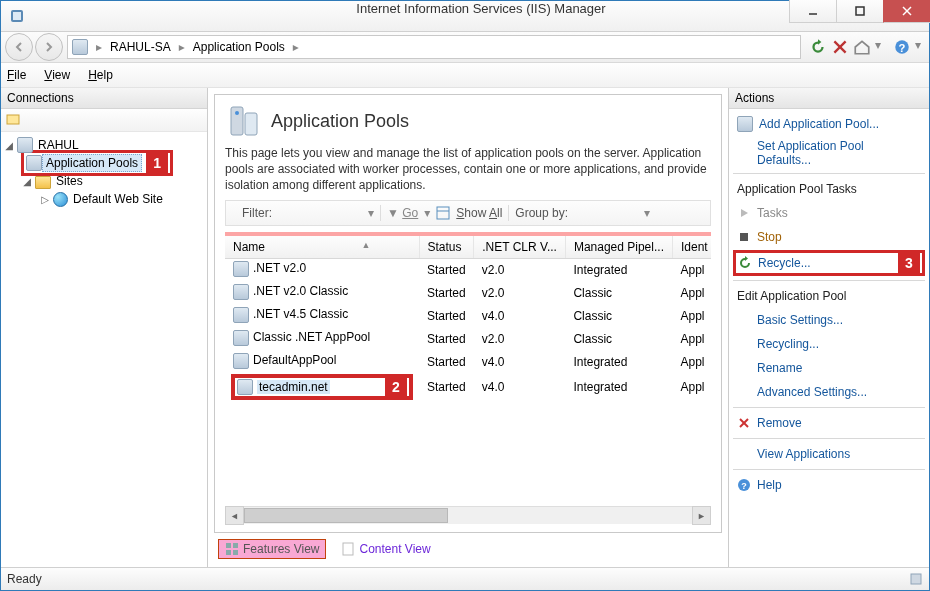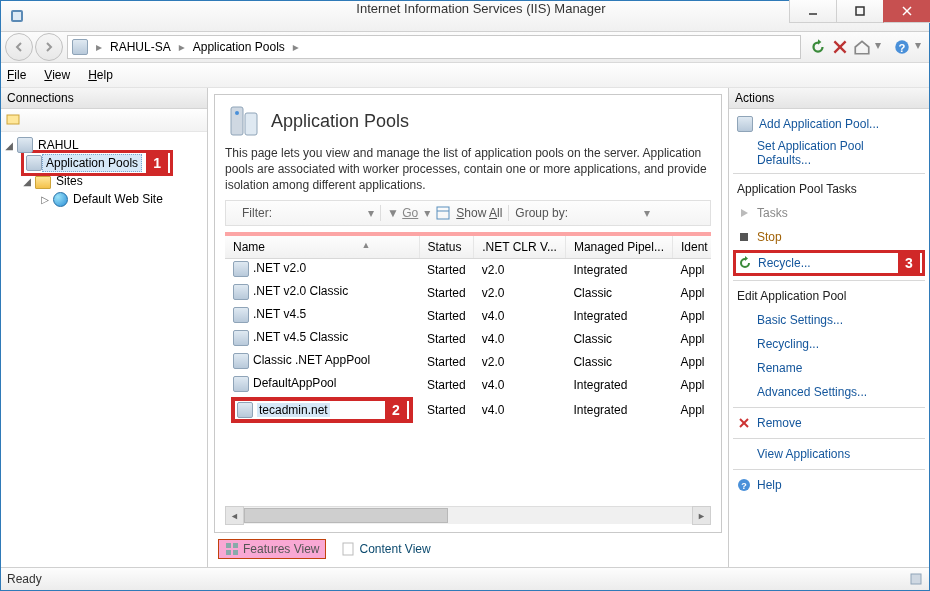--- a/index.html
+++ b/index.html
@@ -43,21 +43,21 @@
 .filter-bar input{border:none;outline:none;width:80px;font-size:12px;background:transparent}
 .filter-bar .dim{color:#888}
 .grid{flex:1;overflow:auto;border-top:4px solid #fca5a5;position:relative}
 table{border-collapse:collapse;width:100%;font-size:12px}
 th{background:linear-gradient(#fdfdfd,#f1f1f1);border-bottom:1px solid #d8d8d8;border-right:1px solid #e6e6e6;text-align:left;padding:4px 8px;font-weight:normal;white-space:nowrap}
 td{padding:2px 8px;white-space:nowrap}
 .row-highlight{outline:4px solid #d02828;outline-offset:-2px}
 .row-icons{display:inline-flex;align-items:flex-start;gap:4px}
 .bottom-tabs{height:24px;display:flex;align-items:center;gap:8px;padding:0 4px;font-size:12px;color:#555}
 .bottom-tabs .tab{display:flex;align-items:center;gap:4px;padding:2px 6px;border:1px solid #c2410c;background:#f9a8d4}
-.bottom-tabs .tab.inactive{border:1px solid transparent;background:transparent;color:#0c4a6e}
+.bottom-tabs .tab.inactive{border:1px solid transparent;background:transparent;color:#6d28d9}
 .actions{width:200px;border-left:1px solid #ccc}
 .actions-body{flex:1;padding:4px 4px;font-size:12px;color:#14569c;display:flex;flex-direction:column;gap:2px}
 .act-item{display:flex;align-items:center;gap:6px;padding:2px 4px;min-height:18px}
 .act-item.disabled{color:#888}
 .act-sep{border-top:1px solid #d8d8d8;margin:2px 0}
 .act-head{color:#222;font-weight:normal;padding:4px 4px}
 .recycle-box{border:3px solid #d02828;display:flex;align-items:center;padding:0 2px;justify-content:space-between}
 .statusbar{height:22px;background:linear-gradient(#fdfdfd,#ececec);border-top:1px solid #d0d0d0;display:flex;align-items:center;padding:0 6px;font-size:12px;color:#333;justify-content:space-between}
 .ic-folder{background:linear-gradient(#ffe79a,#f3c14b);border:1px solid #cda43a;width:14px;height:11px;display:inline-block;border-radius:1px;position:relative;top:1px}
 .ic-globe{width:13px;height:13px;border-radius:50%;background:radial-gradient(circle at 30% 30%,#9be3f9,#2d8fd6);display:inline-block;border:1px solid #246fa6}
@@ -241,30 +241,20 @@
                       <span>.NET v2.0 Classic</span>
                     </span></td>
                   <td>Started</td>
                   <td>v2.0</td>
                   <td>Classic</td>
                   <td>Appl</td>
                 </tr>
               <tr>
                   <td><span class="row-icons">
                       <span class="ic-pool"></span>
-                      <span>.NET v4.5</span>
-                    </span></td>
-                  <td>Started</td>
-                  <td>v4.0</td>
-                  <td>Integrated</td>
-                  <td>Appl</td>
-                </tr>
-              <tr>
-                  <td><span class="row-icons">
-                      <span class="ic-pool"></span>
                       <span>.NET v4.5 Classic</span>
                     </span></td>
                   <td>Started</td>
                   <td>v4.0</td>
                   <td>Classic</td>
                   <td>Appl</td>
                 </tr>
               <tr>
                   <td><span class="row-icons">
                       <span class="ic-pool"></span>

